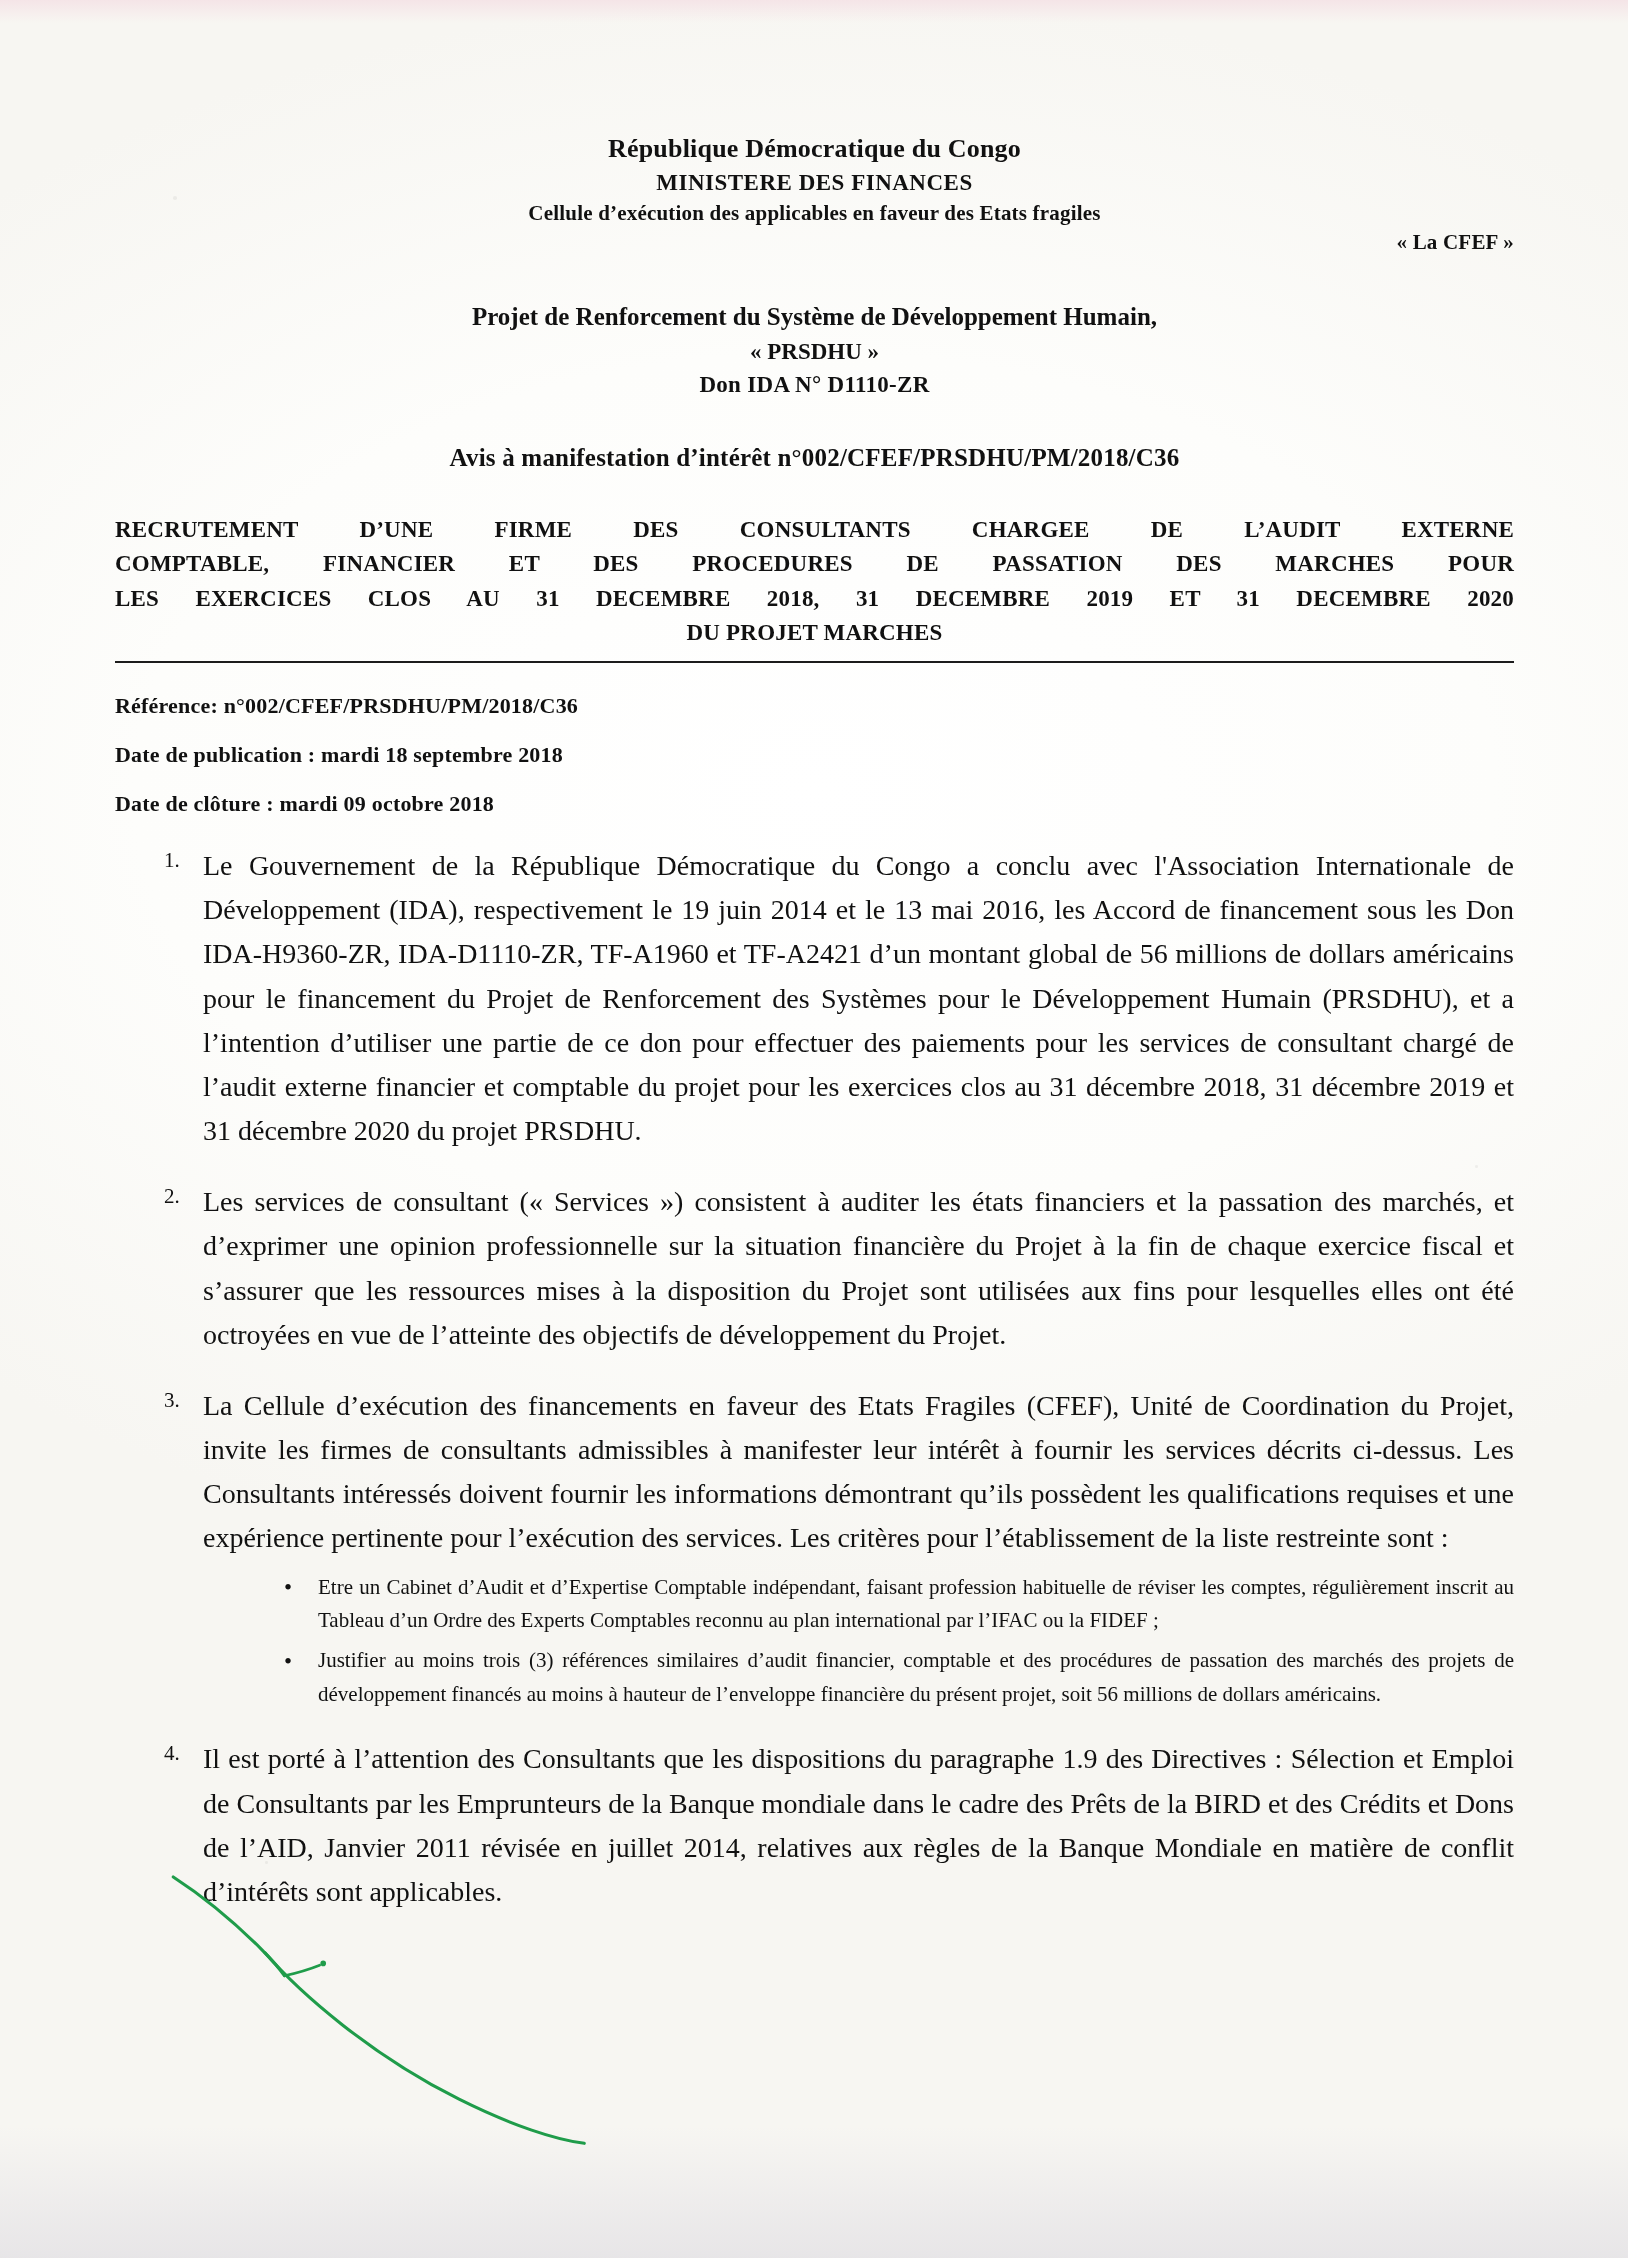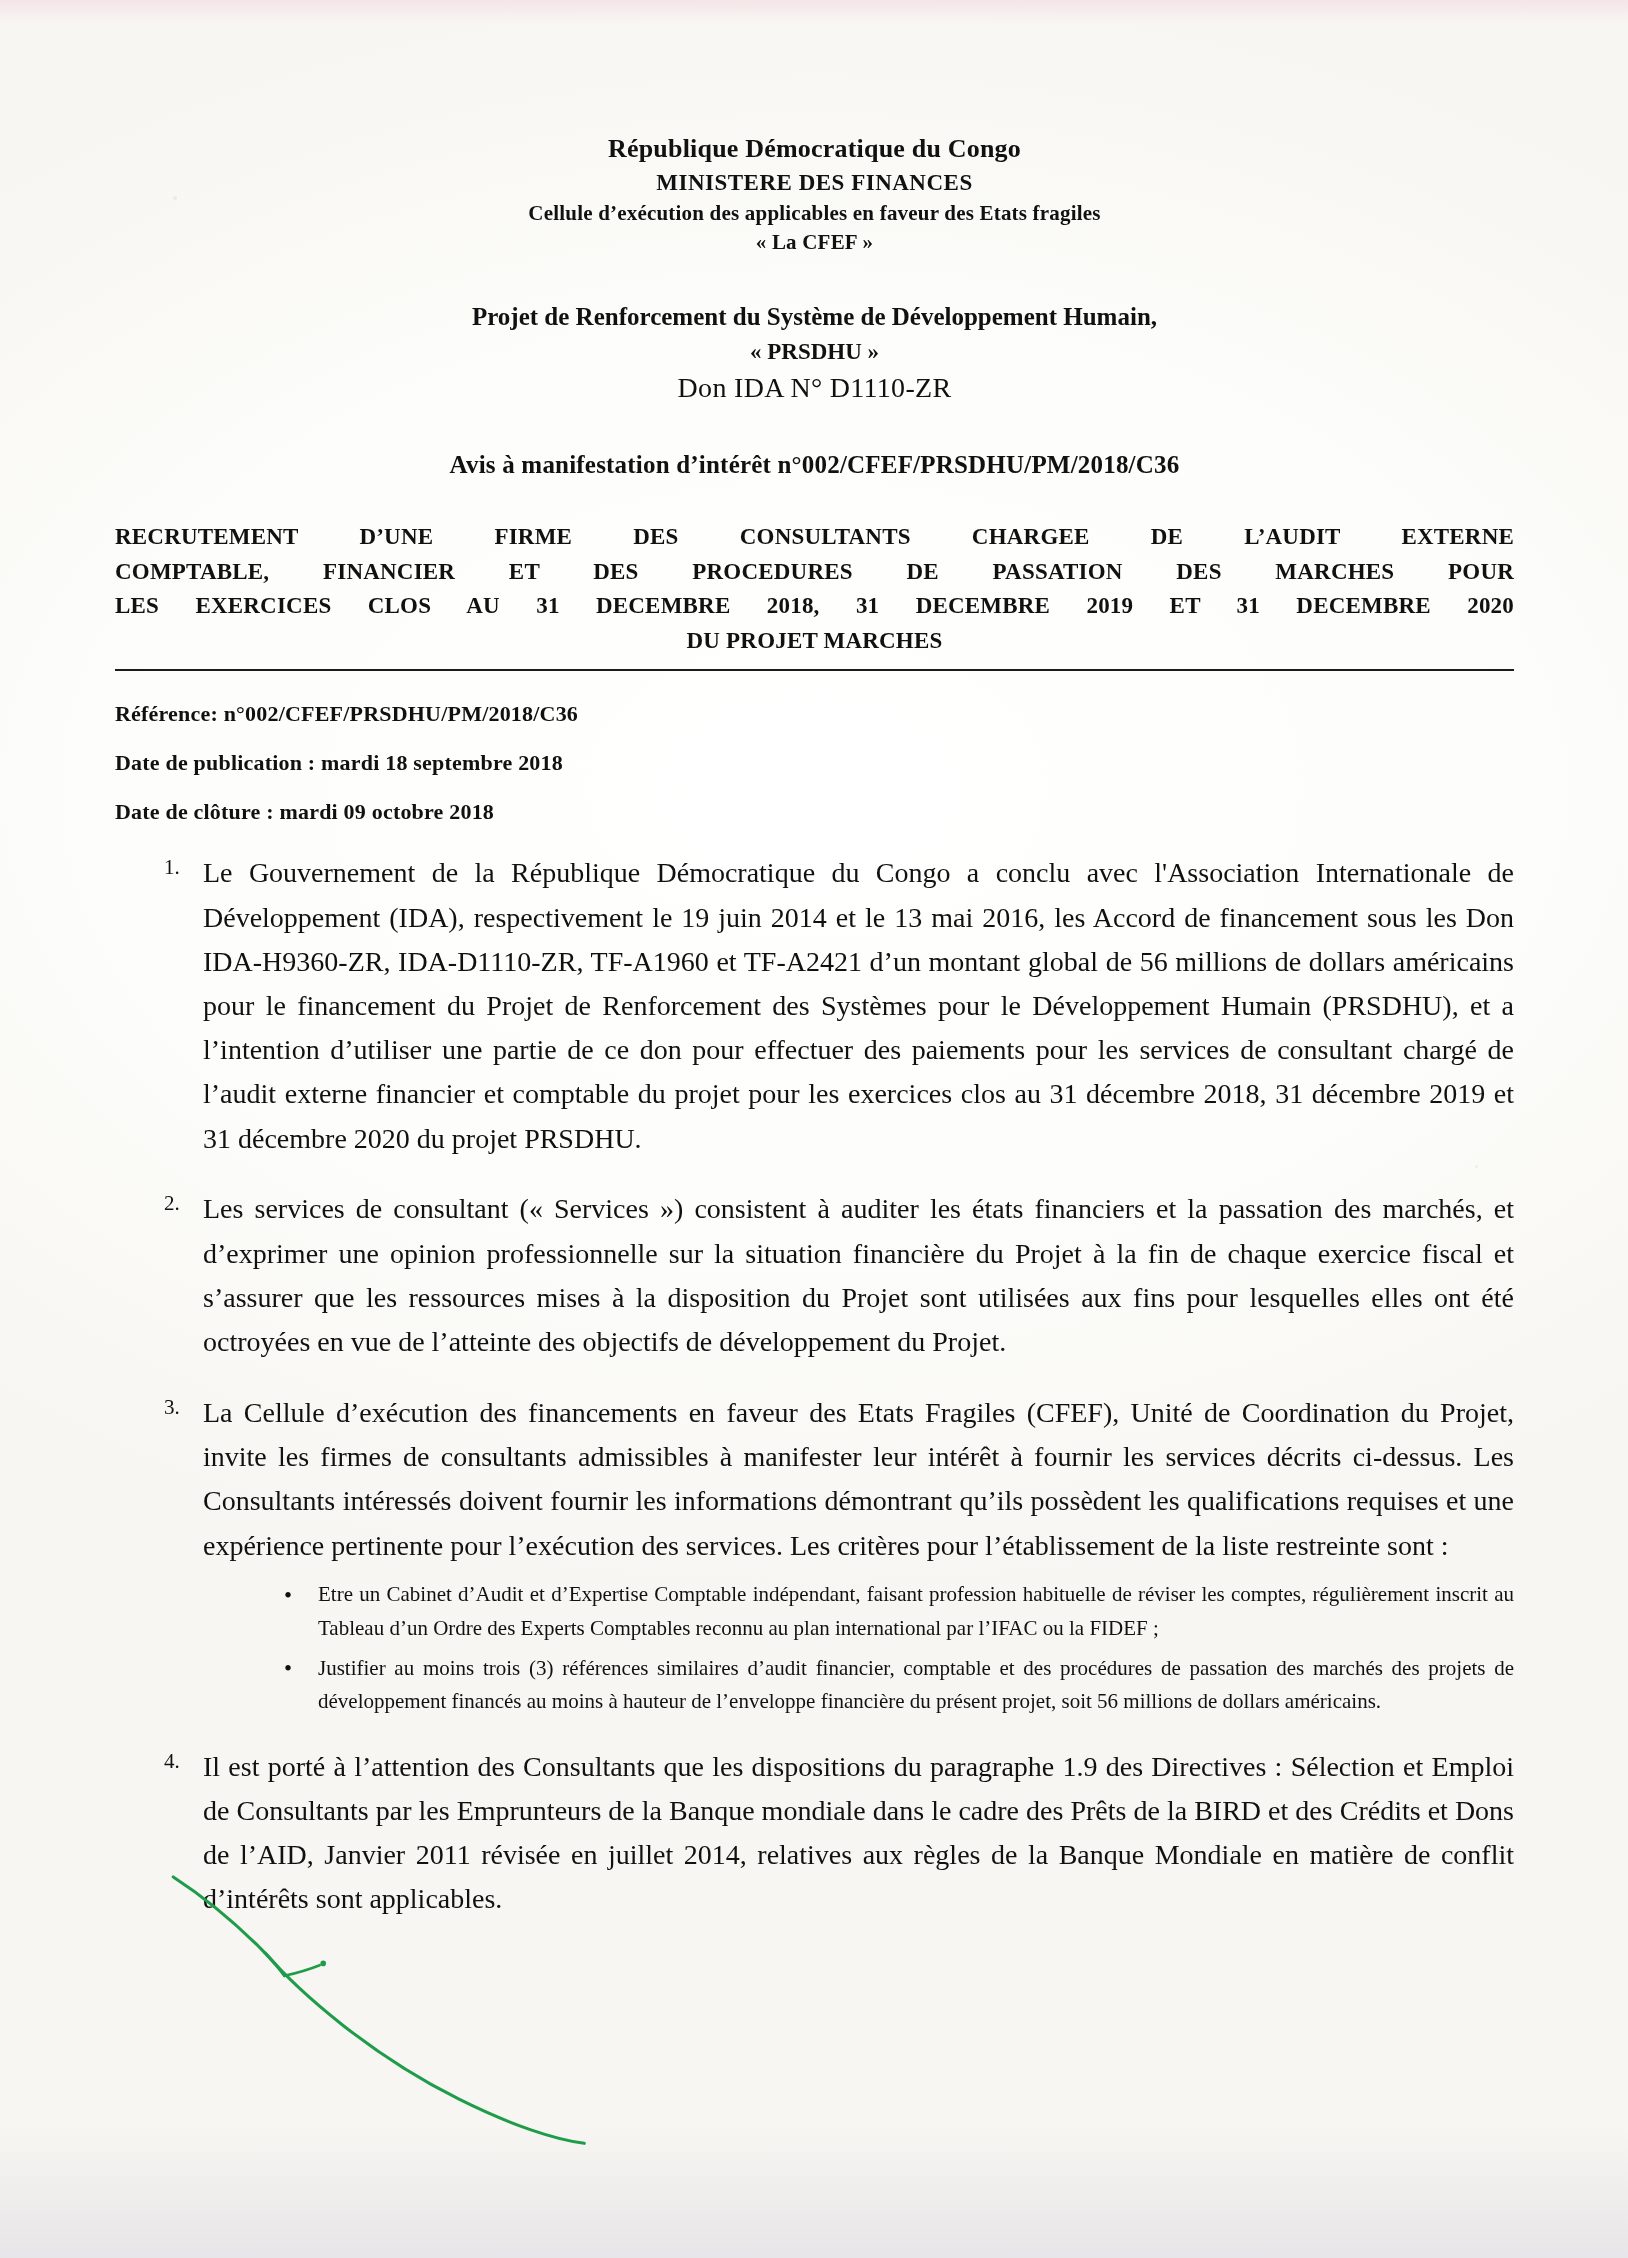--- a/index.html
+++ b/index.html
@@ -53,28 +53,28 @@
     text-align: center;
     padding-top: 131px;
   }
   .hdr-line {
     font-weight: bold;
     letter-spacing: 0.2px;
   }
   .h-rdc      { font-size: 26px; line-height: 1.38; }
   .h-ministry { font-size: 23px; line-height: 1.38; letter-spacing: 0.5px; }
   .h-cellule  { font-size: 21px; line-height: 1.42; }
-  .h-cfef     { font-size: 21px; line-height: 1.42; }
+  .h-cfef     { font-size: 21px; line-height: 1.42; text-align: right; }
 
   .project-block {
     margin-top: 41px;
   }
   .h-project { font-size: 25px; font-weight: bold; line-height: 1.42; }
   .h-prsdhu  { font-size: 23px; font-weight: bold; line-height: 1.46; }
-  .h-don     { font-size: 28px; font-weight: normal; line-height: 1.46; letter-spacing: 0.3px; }
+  .h-don     { font-size: 23px; font-weight: bold; line-height: 1.46; letter-spacing: 0.3px; }
 
   .notice-block { margin-top: 42px; }
   .h-notice { font-size: 25px; font-weight: bold; letter-spacing: 0.2px; }
 
   .subject-block {
     margin-top: 41px;
     text-align: center;
   }
   .h-subject {
     font-size: 23px;

